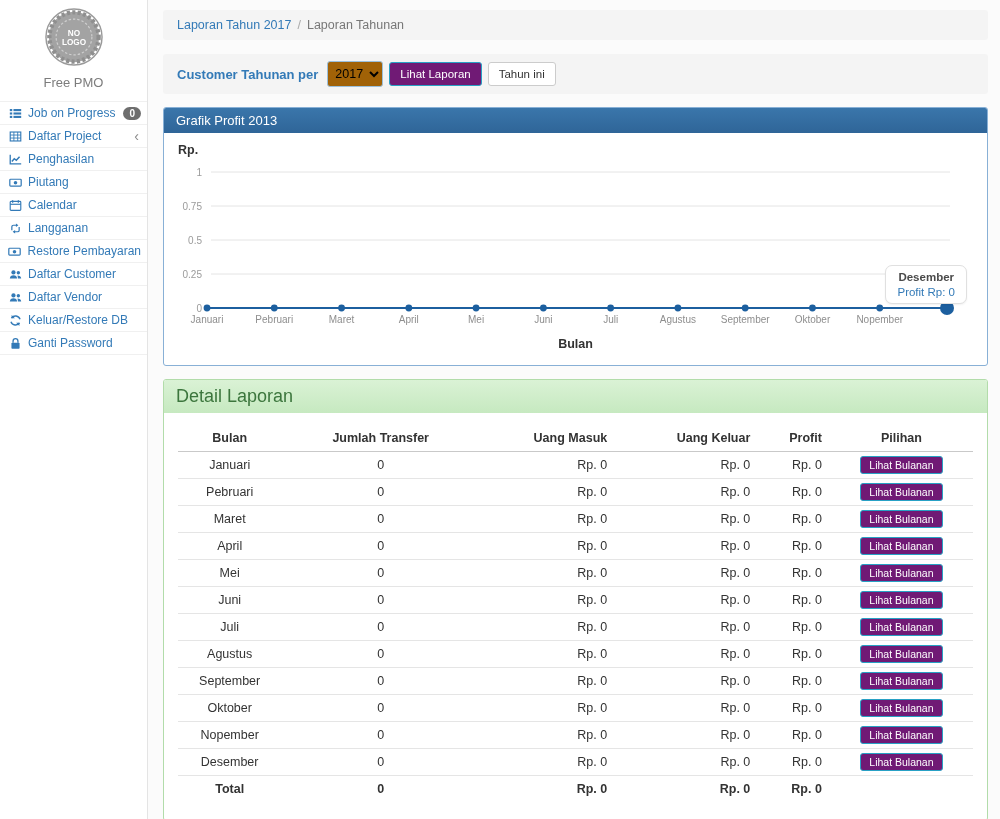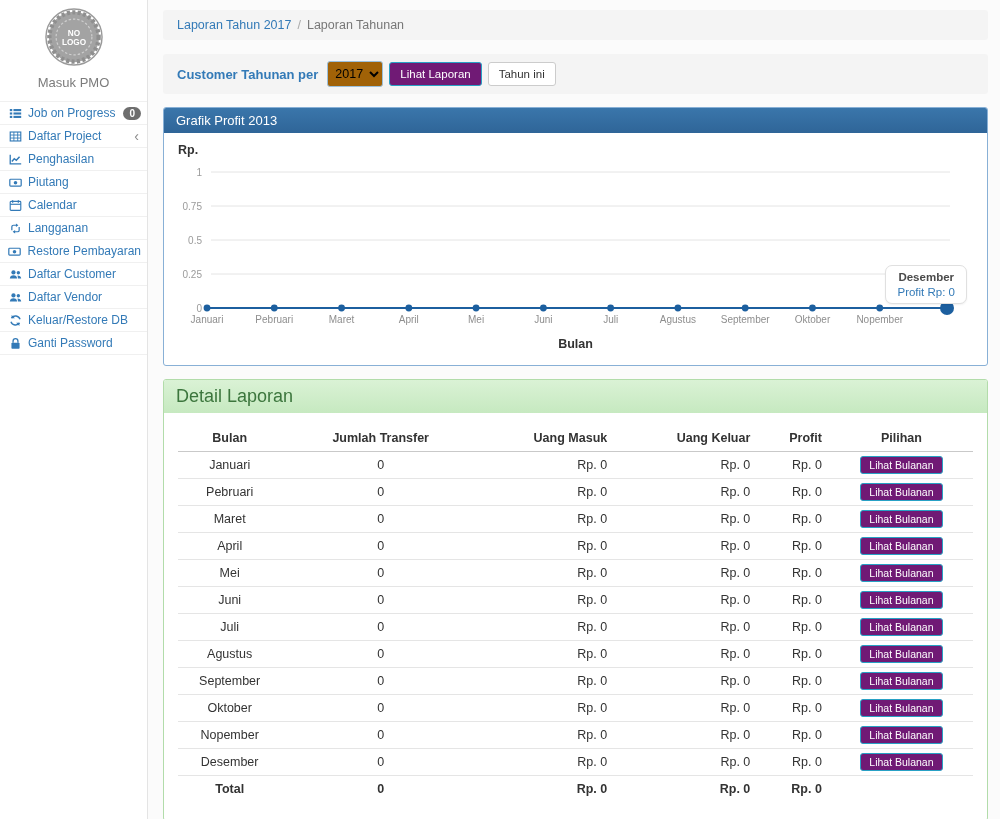--- a/index.html
+++ b/index.html
@@ -77,21 +77,21 @@
   <aside class="sidebar">
     <div class="brand">
       <svg width="58" height="58" viewBox="0 0 60 60">
         <circle cx="30" cy="30" r="29" fill="none" stroke="#9a9a9a" stroke-width="1.5"></circle>
         <circle cx="30" cy="30" r="26" fill="#a3a3a3"></circle>
         <circle cx="30" cy="30" r="25.5" fill="none" stroke="#8f8f8f" stroke-width="4.5" stroke-dasharray="3.2 2.4"></circle>
         <circle cx="30" cy="30" r="18.5" fill="none" stroke="#cfcfcf" stroke-width="1.2" stroke-dasharray="2.5 2"></circle>
         <text x="30" y="28.5" text-anchor="middle" font-size="8.5" fill="#ffffff" font-weight="bold">NO</text>
         <text x="30" y="38.5" text-anchor="middle" font-size="8.5" fill="#ffffff" font-weight="bold">LOGO</text>
       </svg>
-      <div class="brand-name">Masuk PMO</div>
+      <div class="brand-name">Free PMO</div>
     </div>
     <ul class="menu">
 
 
         <li>
           <span class="mi">
             <svg width="13" height="13" viewBox="0 0 16 16">
               <rect x="1" y="2.5" width="3" height="2.6"></rect>
               <rect x="5.5" y="2.5" width="9.5" height="2.6"></rect>
               <rect x="1" y="6.7" width="3" height="2.6"></rect>

